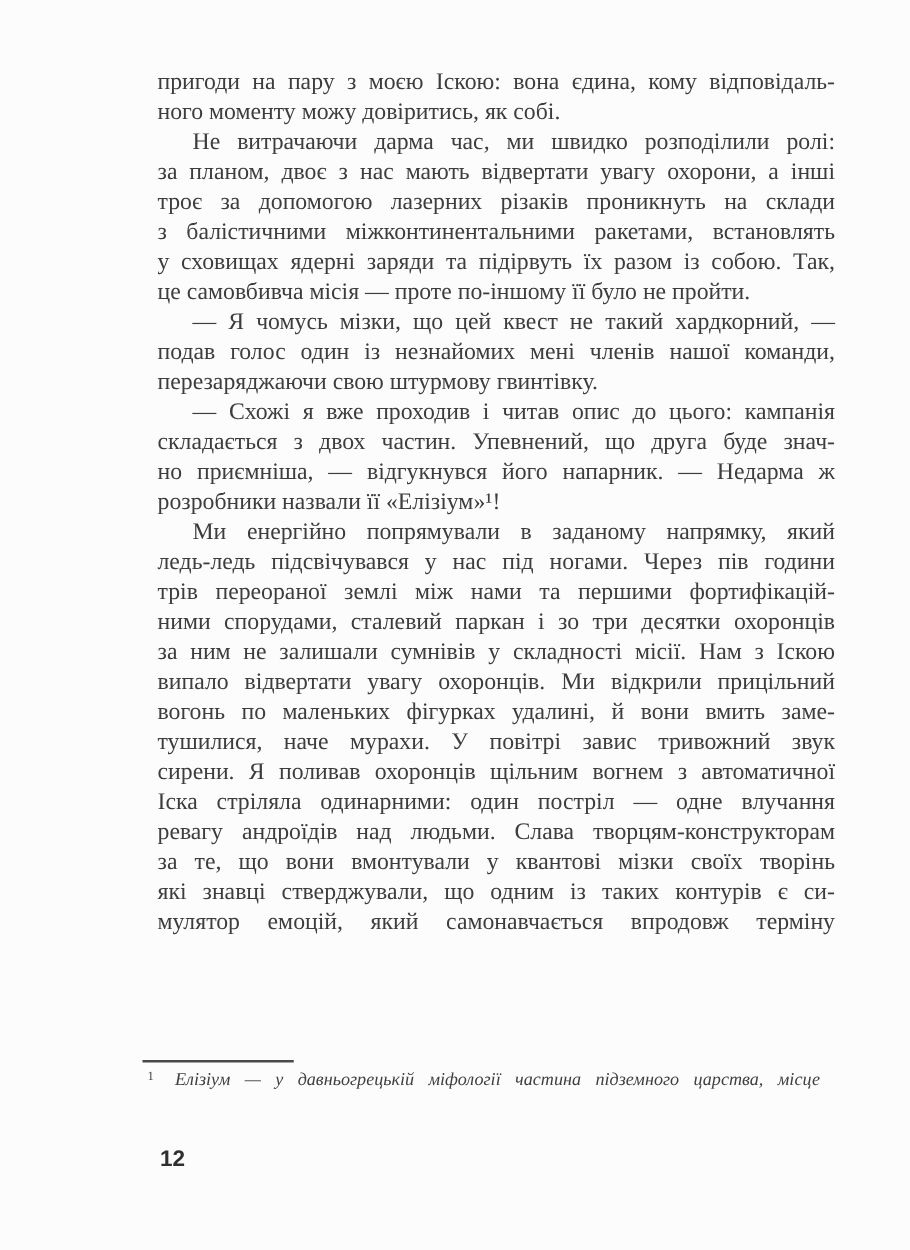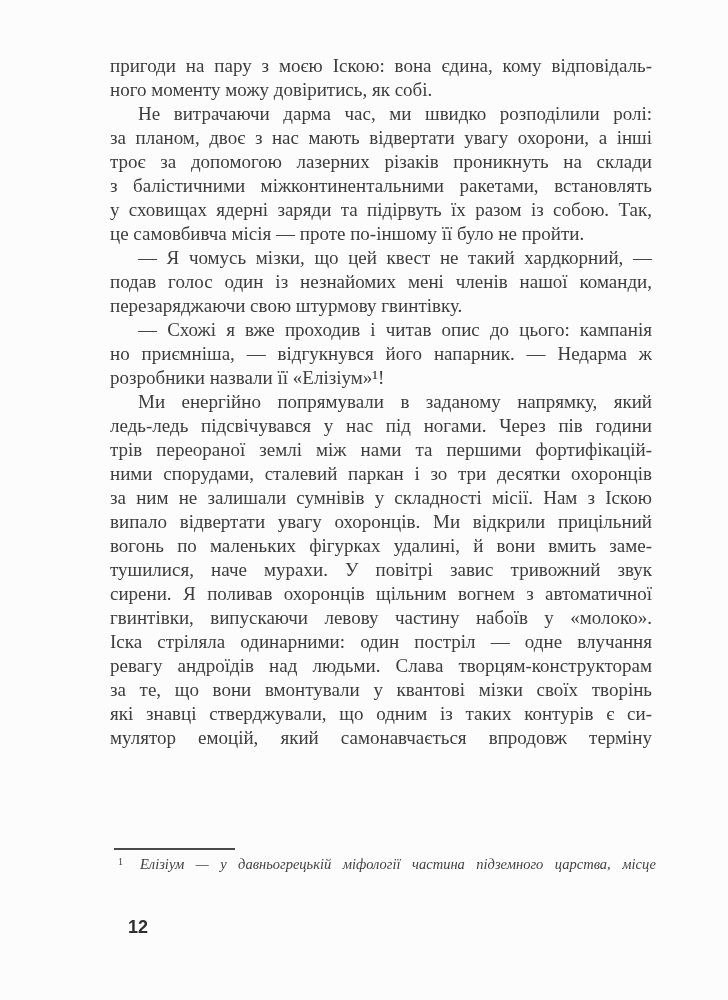--- a/index.html
+++ b/index.html
@@ -11,21 +11,21 @@
     position: relative;
     width: 728px;
     height: 1000px;
     background: #fcfcfc;
     font-family: "Liberation Serif", "DejaVu Serif", serif;
     color: #3d3d3d;
     overflow: hidden;
   }
   .body-text {
     position: absolute;
-    left: 110px;
+    left: 126px;
     top: 54px;
     width: 542px;
     font-size: 19px;
     line-height: 24px;
   }
   .para { margin: 0; }
   .line {
     white-space: nowrap;
     height: 24px;
     text-align: justify;
@@ -97,34 +97,34 @@
         <div class="line">у сховищах ядерні заряди та підірвуть їх разом із собою. Так,</div>
         <div class="line last">це самовбивча місія — проте по-іншому її було не пройти.</div>
       </div>
       <div class="para">
         <div class="line indent">— Я чомусь мізки, що цей квест не такий хардкорний, —</div>
         <div class="line">подав голос один із незнайомих мені членів нашої команди,</div>
         <div class="line last">перезаряджаючи свою штурмову гвинтівку.</div>
       </div>
       <div class="para">
         <div class="line indent">— Схожі я вже проходив і читав опис до цього: кампанія</div>
+        <div class="line">складається з двох частин. Упевнений, що друга буде знач-</div>
         <div class="line">но приємніша, — відгукнувся його напарник. — Недарма ж</div>
         <div class="line last">розробники назвали її «Елізіум»¹!</div>
       </div>
       <div class="para">
         <div class="line indent">Ми енергійно попрямували в заданому напрямку, який</div>
         <div class="line">ледь-ледь підсвічувався у нас під ногами. Через пів години</div>
         <div class="line">трів переораної землі між нами та першими фортифікацій-</div>
         <div class="line">ними спорудами, сталевий паркан і зо три десятки охоронців</div>
         <div class="line">за ним не залишали сумнівів у складності місії. Нам з Іскою</div>
         <div class="line">випало відвертати увагу охоронців. Ми відкрили прицільний</div>
         <div class="line">вогонь по маленьких фігурках удалині, й вони вмить заме-</div>
         <div class="line">тушилися, наче мурахи. У повітрі завис тривожний звук</div>
         <div class="line">сирени. Я поливав охоронців щільним вогнем з автоматичної</div>
-        <div class="line">гвинтівки, випускаючи левову частину набоїв у «молоко».</div>
         <div class="line">Іска стріляла одинарними: один постріл — одне влучання</div>
         <div class="line">ревагу андроїдів над людьми. Слава творцям-конструкторам</div>
         <div class="line">за те, що вони вмонтували у квантові мізки своїх творінь</div>
         <div class="line">які знавці стверджували, що одним із таких контурів є си-</div>
         <div class="line">мулятор емоцій, який самонавчається впродовж терміну</div>
       </div>
     </div>
 
   <div class="footnote-sep"></div>
 

